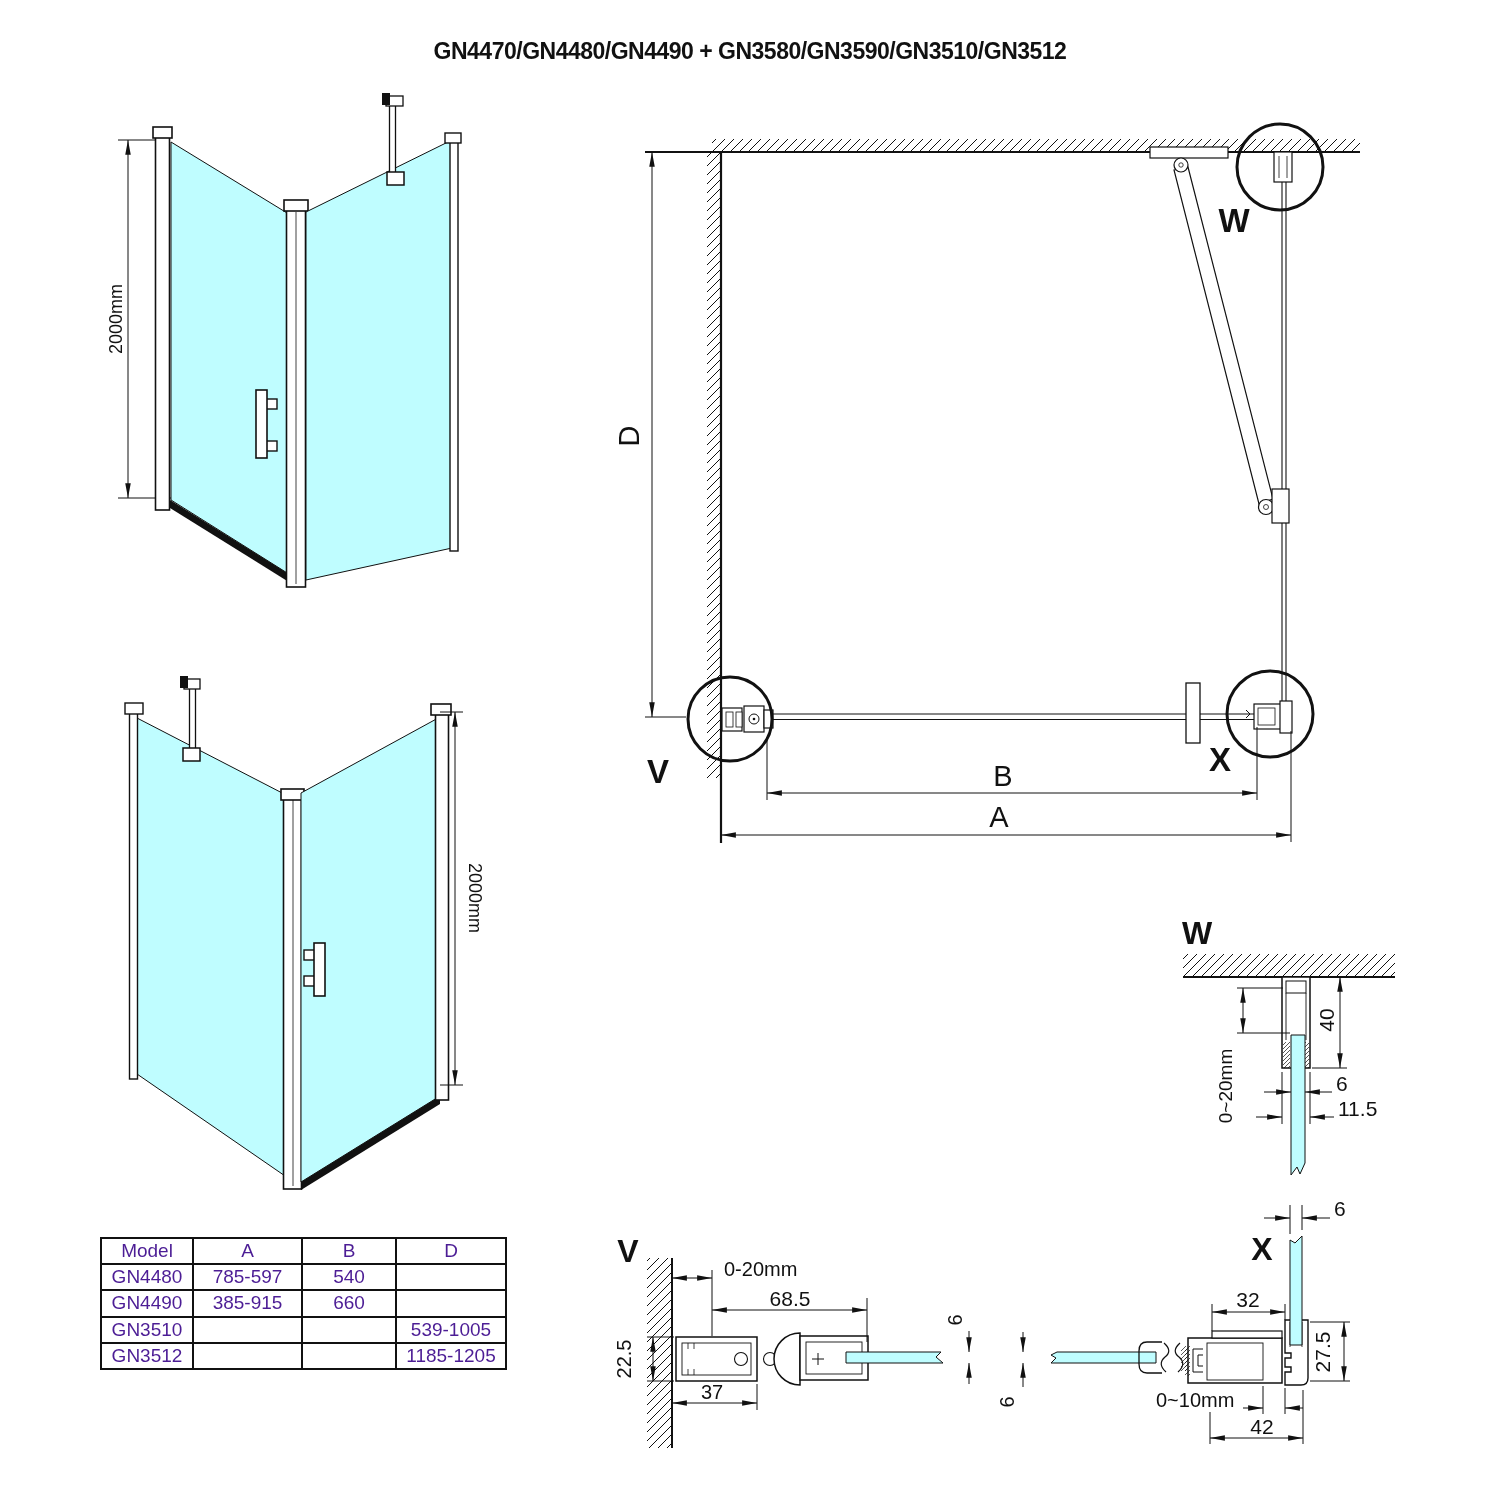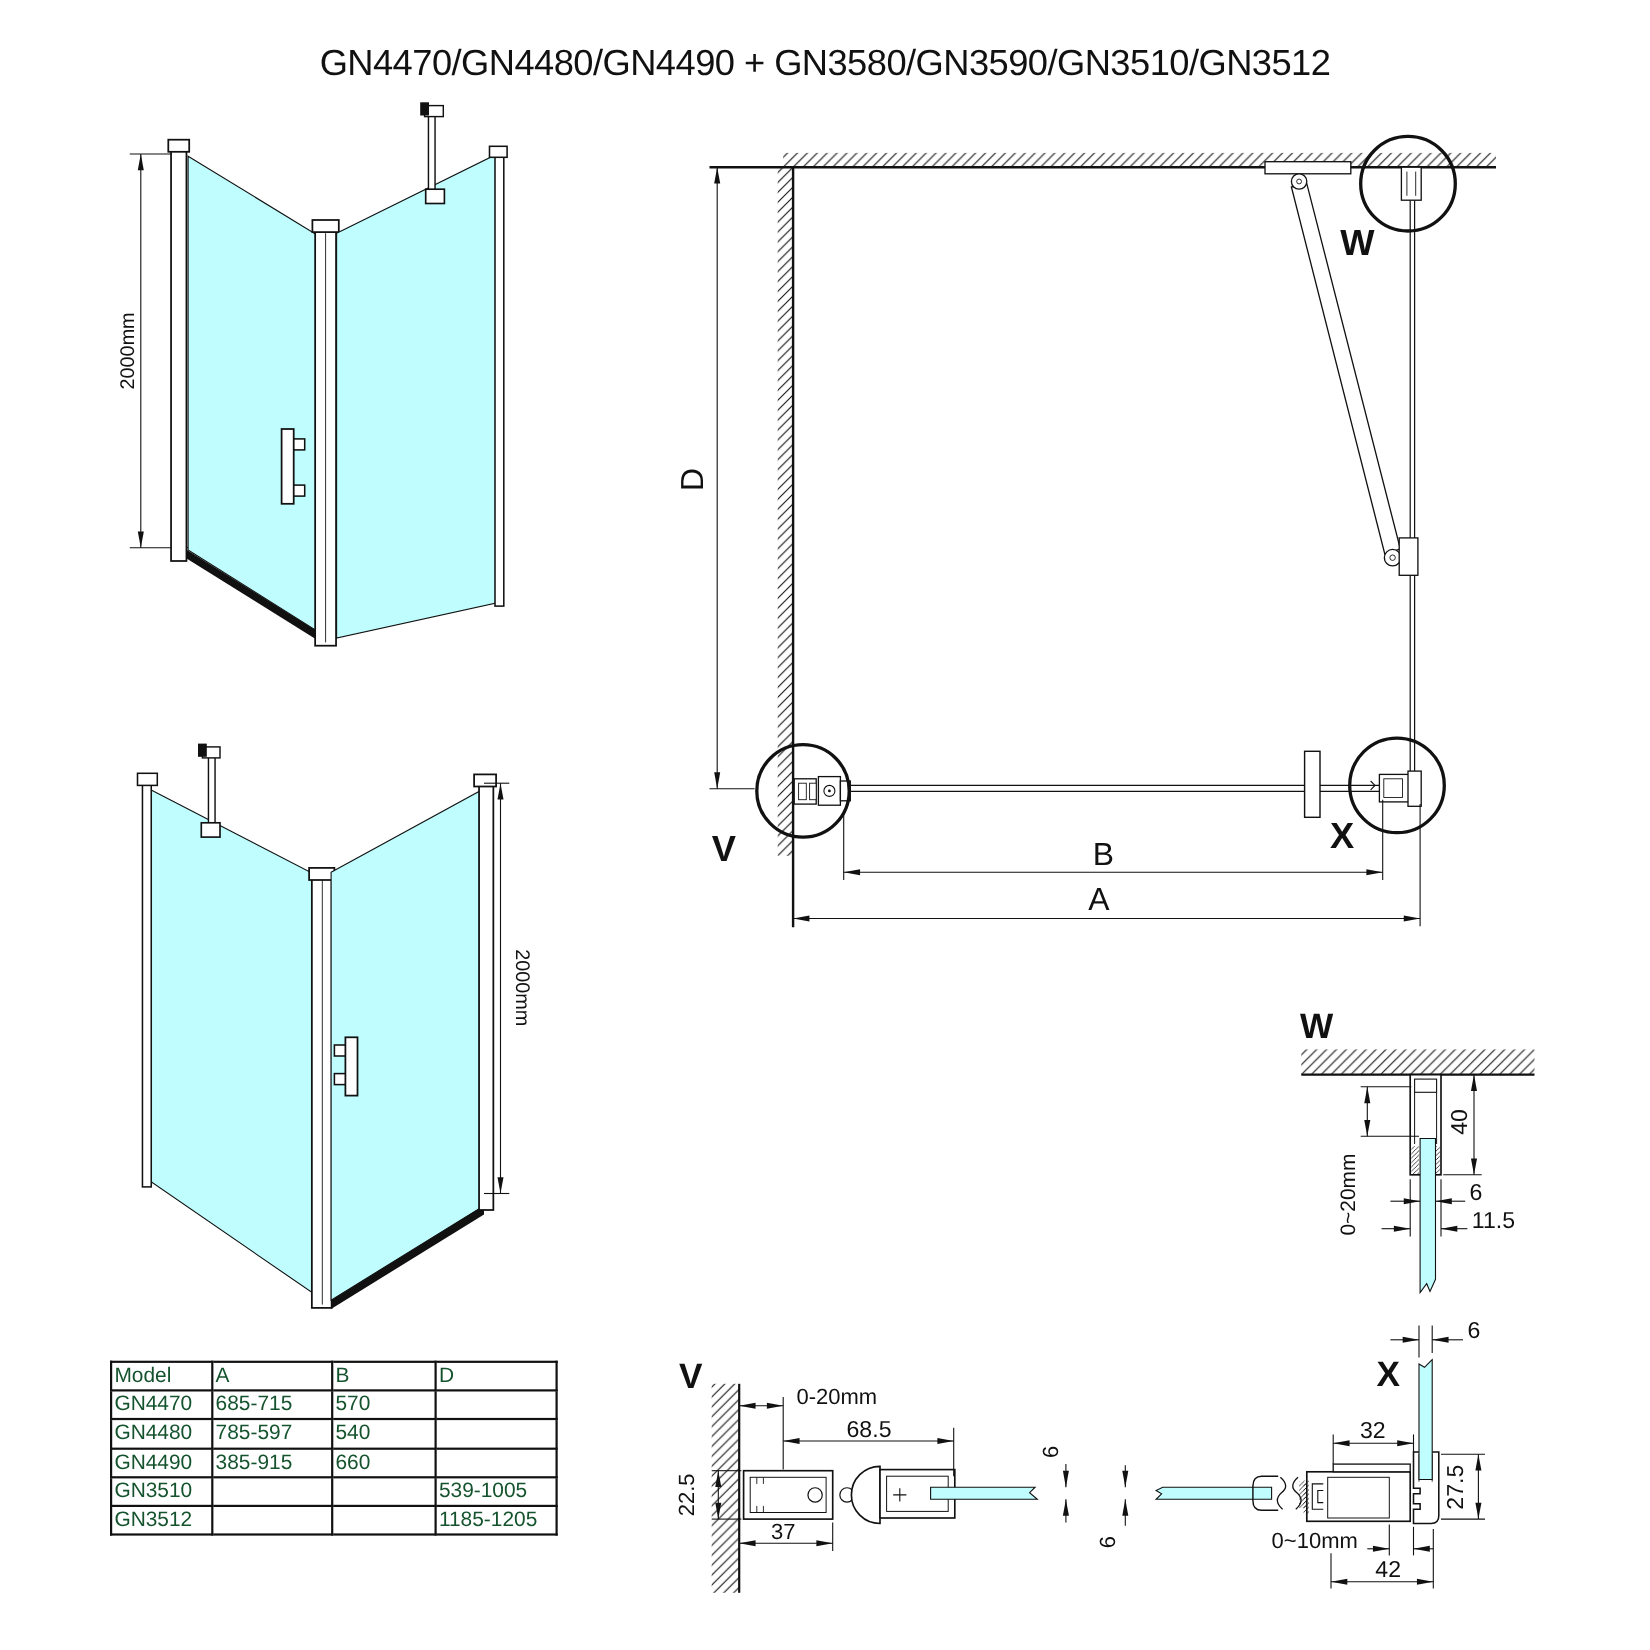--- a/index.html
+++ b/index.html
@@ -1,23 +1,23 @@
 <!DOCTYPE html>
 <html><head>
 <meta charset="utf-8">
 <style>
   html,body{margin:0;padding:0;background:#fff;}
   .page{position:relative;width:1500px;height:1500px;background:#fff;overflow:hidden;
         font-family:"Liberation Sans",sans-serif;color:#111;}
   .page svg{position:absolute;left:0;top:0;}
   .title{position:absolute;left:0;right:0;top:38px;text-align:center;
-         font-size:33px;font-weight:400;letter-spacing:-0.5px;color:#111;}
+         font-size:23px;font-weight:700;letter-spacing:-0.5px;color:#111;}
   .spec-table{position:absolute;left:100px;top:1237px;border-collapse:collapse;table-layout:fixed;}
-  .spec-table td{border:2px solid #111;height:24.2px;font-size:19px;text-align:left;
-                 padding:0 2px;white-space:nowrap;color:#14532d;background:#fff;margin-left:24px;}
+  .spec-table td{border:2px solid #111;height:24.2px;font-size:19px;text-align:center;
+                 padding:0 2px;white-space:nowrap;color:#4c1d95;background:#fff;margin-left:24px;}
   .c-model{width:86px}.c-a{width:103px}.c-b{width:88px}.c-d{width:104px}
   svg text{fill:#111;font-family:"Liberation Sans",sans-serif;}
   .dim{font-size:20px;} .dimS{font-size:21px;}
   .big{font-size:29px;} .lbl{font-size:33px;font-weight:bold;} .lbl2{font-size:32px;font-weight:bold;}
 </style>
 </head>
 <body>
 
 <div class="page">
 
@@ -308,26 +308,20 @@
 
 <table class="spec-table">
   <tbody>
     <tr>
       <td class="c-model">Model</td>
       <td class="c-a">A</td>
       <td class="c-b">B</td>
       <td class="c-d">D</td>
     </tr>
     <tr>
-      <td>GN4470</td>
-      <td>685-715</td>
-      <td>570</td>
-      <td></td>
-    </tr>
-    <tr>
       <td>GN4480</td>
       <td>785-597</td>
       <td>540</td>
       <td></td>
     </tr>
     <tr>
       <td>GN4490</td>
       <td>385-915</td>
       <td>660</td>
       <td></td>

